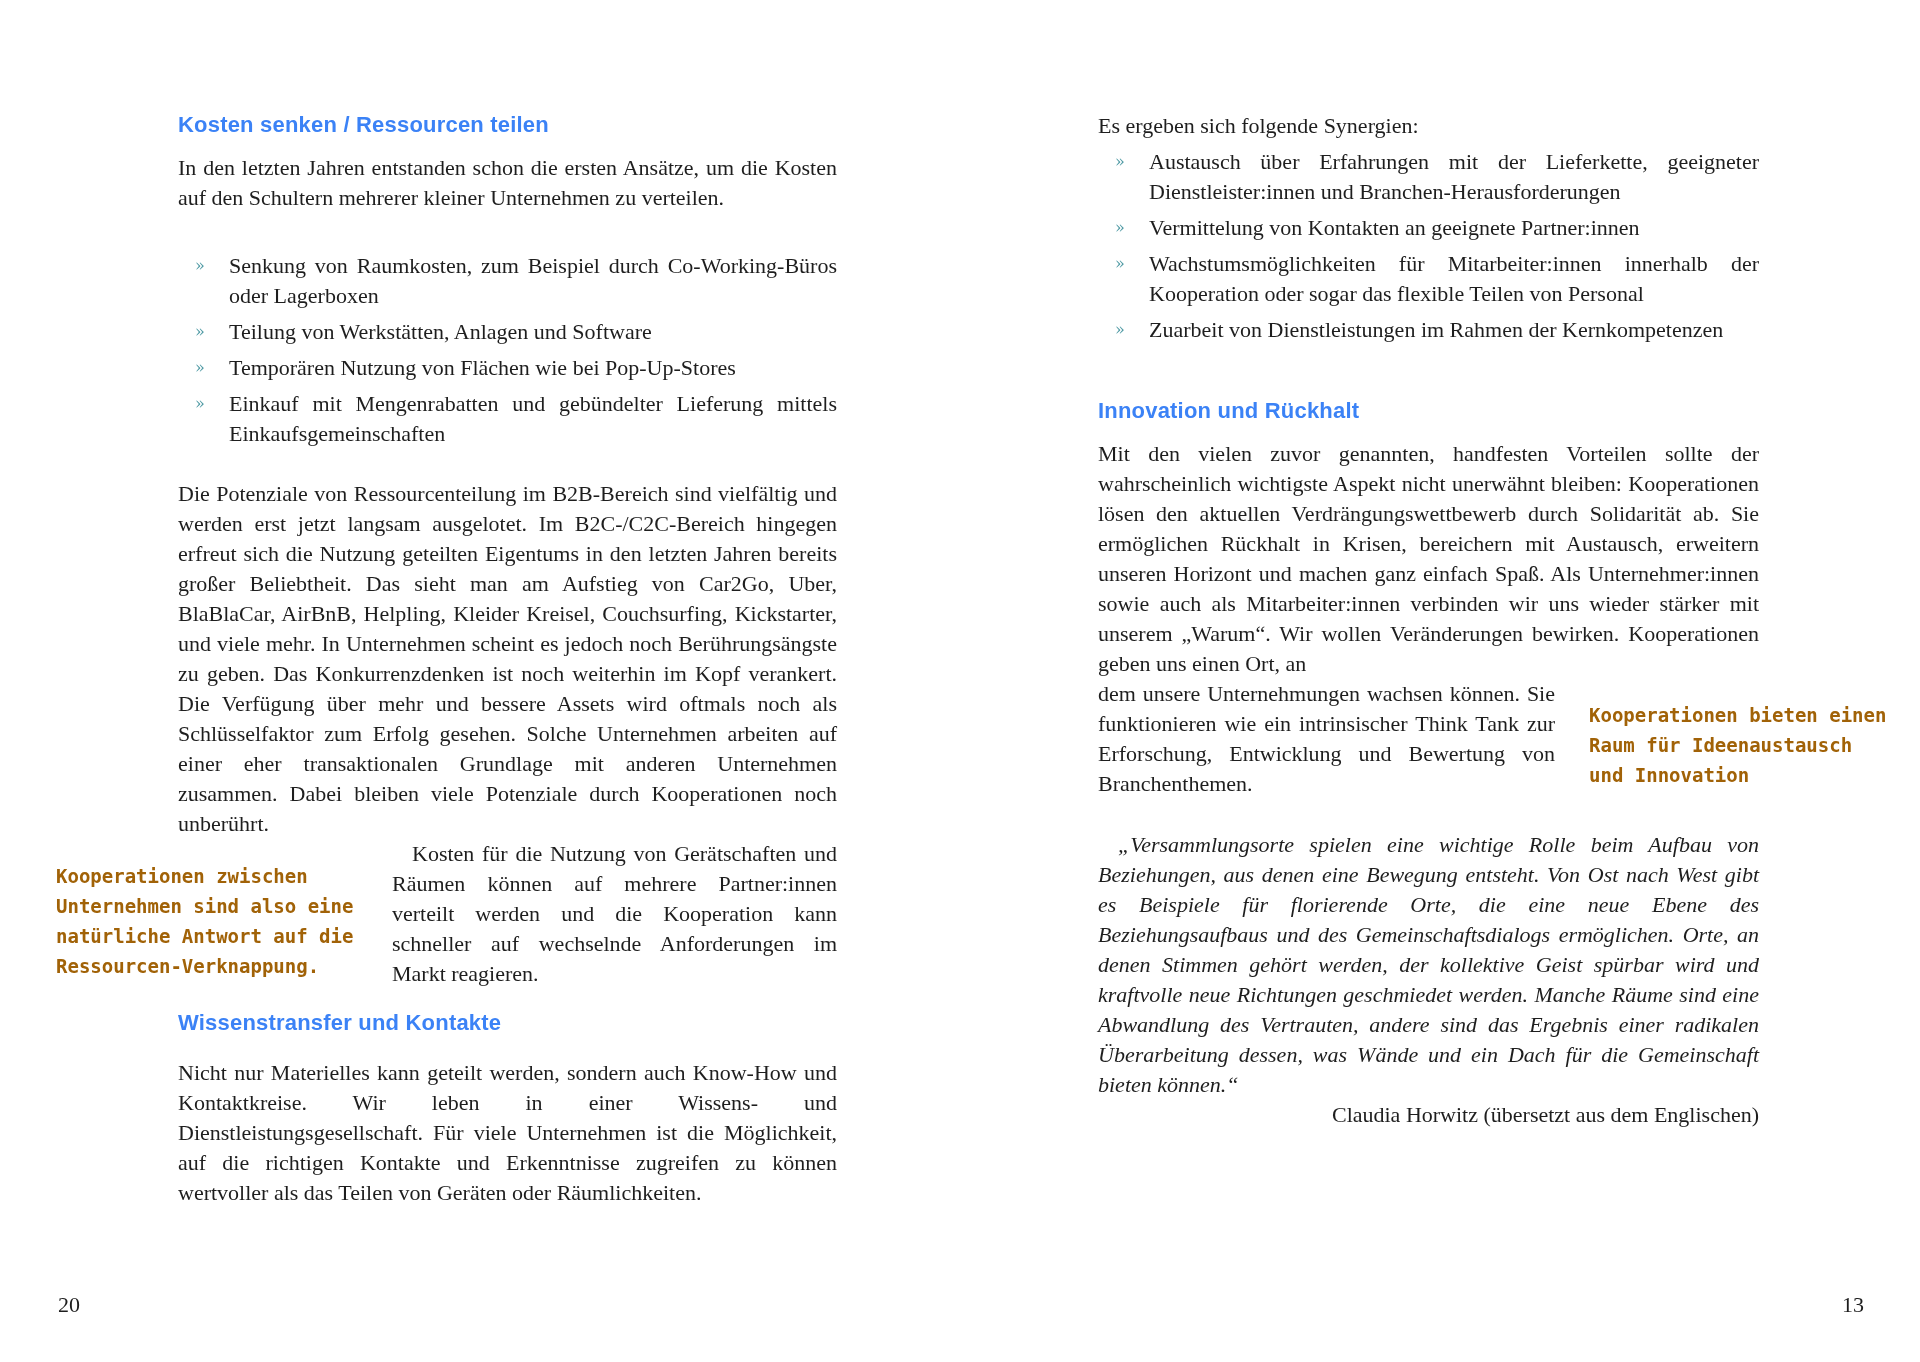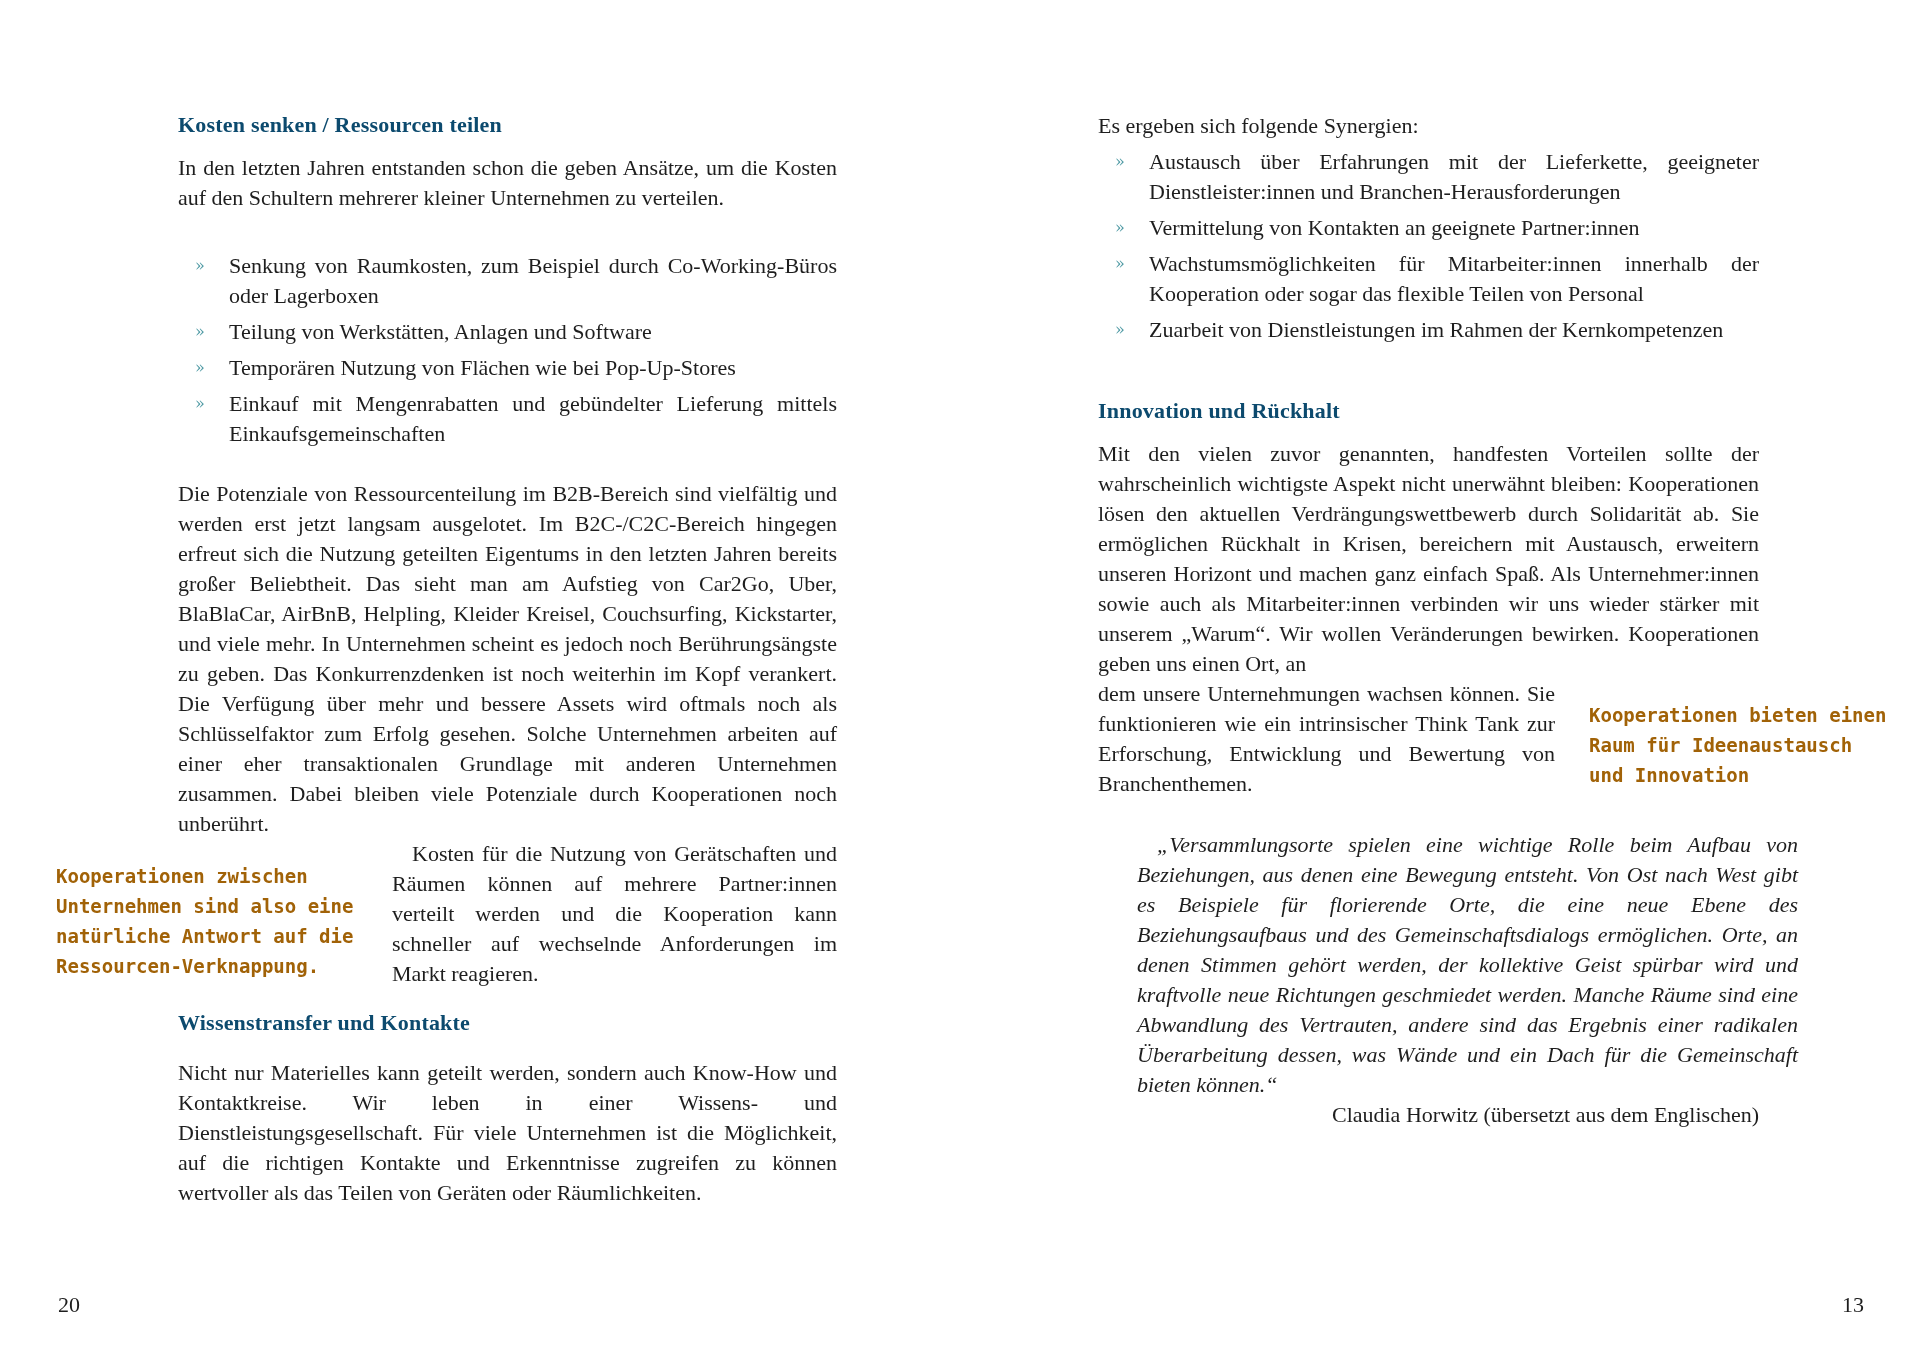--- a/index.html
+++ b/index.html
@@ -9,63 +9,63 @@
     position: absolute;
     font-family: "Liberation Serif", "DejaVu Serif", serif;
     font-size: 22px;
     line-height: 30px;
     color: #1e1e1e;
     text-align: justify;
     hyphens: manual;
   }
   .heading {
     position: absolute;
-    font-family: Liberation Serif, serif;
+    font-family: Liberation Sans, sans-serif;
     font-size: 22px;
     line-height: 30px;
-    color: #0c4a6e;
+    color: #3b82f6;
     font-weight: bold;
     letter-spacing: 0.2px;
     white-space: nowrap;
   }
   .pull {
     position: absolute;
     font-family: "DejaVu Sans Mono", "Liberation Mono", monospace;
     font-size: 19px;
     line-height: 30px;
     color: #a16207;
     font-weight: bold;
   }
   .pull div { white-space: nowrap; }
   ul.bullets { list-style: none; margin: 0; padding: 0; }
   ul.bullets li { position: relative; padding-left: 51px; margin: 0 0 6px 0; }
   ul.bullets li .mark {
     position: absolute; left: 17px; top: 0;
     color: #4f9aa4; font-size: 16px;
     font-family: "DejaVu Serif", serif;
   }
-  .quote { font-style: italic; margin-left: 39px; }
+  .quote { font-style: italic; }
   .attribution { text-align: right; font-style: normal; }
   .pagenum {
     position: absolute;
     font-family: "Liberation Serif", "DejaVu Serif", serif;
     font-size: 22px;
     color: #1e1e1e;
   }
   .indent { text-indent: 20px; }
 </style>
 </head>
 <body>
 
 <div class="spread">
 
   <div>
     <div class="heading" style="left:178px; top:110px;">Kosten senken / Ressourcen teilen</div>
 
-    <div class="block" style="left:178px; top:153px; width:659px;">In den letzten Jahren entstanden schon die geben Ansätze, um die Kosten auf den Schultern mehrerer kleiner Unternehmen zu verteilen.</div>
+    <div class="block" style="left:178px; top:153px; width:659px;">In den letzten Jahren entstanden schon die ersten Ansätze, um die Kosten auf den Schultern mehrerer kleiner Unternehmen zu verteilen.</div>
 
     <ul class="bullets block" style="left:178px; top:251px; width:659px;">
       <li><span class="mark">»</span><span>Senkung von Raumkosten, zum Beispiel durch Co-Working-Büros oder Lagerboxen</span></li>
       <li><span class="mark">»</span><span>Teilung von Werkstätten, Anlagen und Software</span></li>
       <li><span class="mark">»</span><span>Temporären Nutzung von Flächen wie bei Pop-Up-Stores</span></li>
       <li><span class="mark">»</span><span>Einkauf mit Mengenrabatten und gebündelter Lieferung mittels Einkaufsgemeinschaften</span></li>
     </ul>
 
     <div class="block" style="left:178px; top:479px; width:659px;">Die Potenziale von Ressourcenteilung im B2B-Bereich sind vielfältig und werden erst jetzt langsam ausgelotet. Im B2C-/C2C-Bereich hingegen erfreut sich die Nutzung geteilten Eigentums in den letzten Jahren bereits großer Beliebtheit. Das sieht man am Aufstieg von Car2Go, Uber, BlaBlaCar, AirBnB, Helpling, Kleider Kreisel, Couchsurfing, Kickstarter, und viele mehr. In Unternehmen scheint es jedoch noch Berührungsängste zu geben. Das Konkurrenzdenken ist noch weiterhin im Kopf verankert. Die Verfügung über mehr und bessere Assets wird oftmals noch als Schlüsselfaktor zum Erfolg gesehen. Solche Unternehmen arbeiten auf einer eher transaktionalen Grundlage mit anderen Unternehmen zusammen. Dabei bleiben viele Potenziale durch Kooperationen noch unberührt.</div>
 

